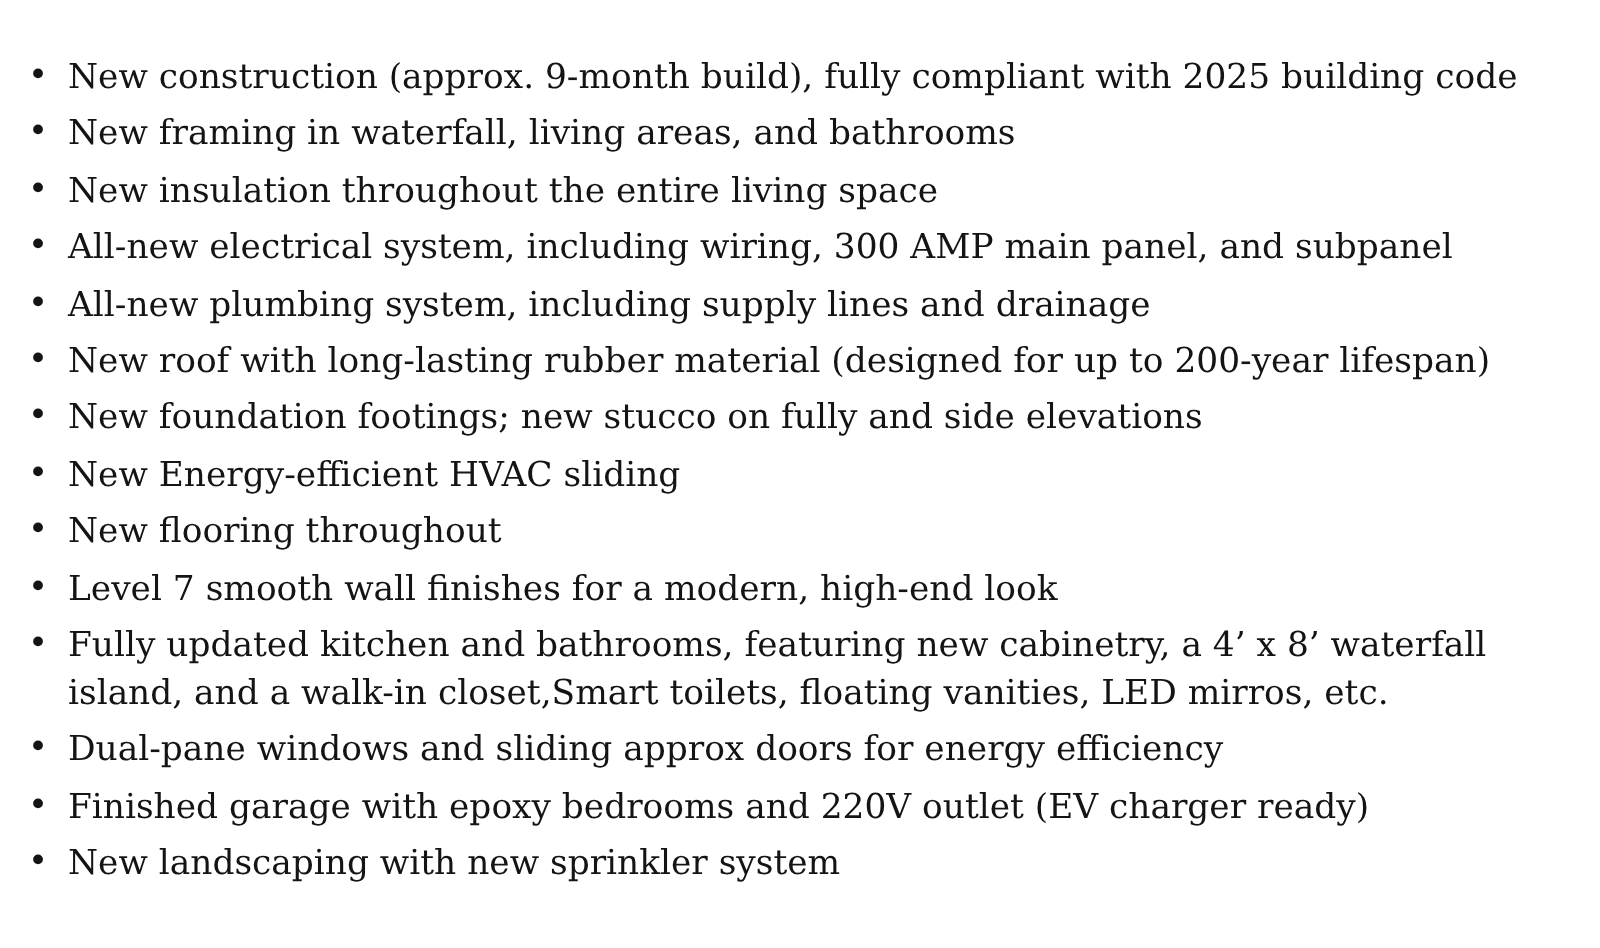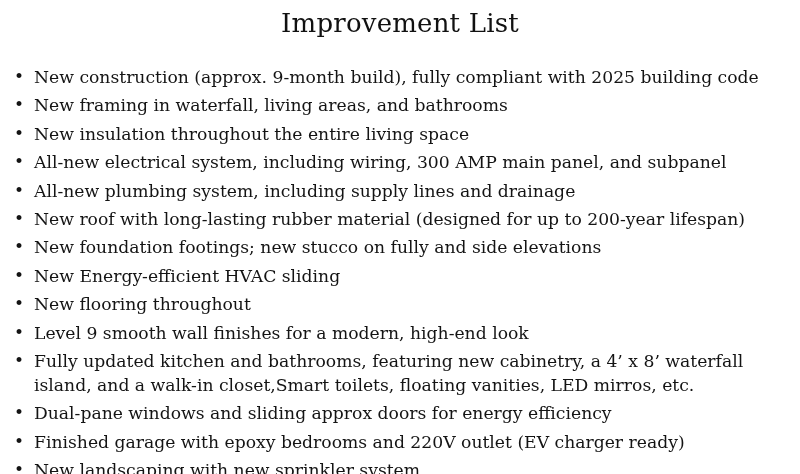--- a/index.html
+++ b/index.html
@@ -57,21 +57,20 @@
     color: #141414;
   }
   .list-item .text {
     display: block;
   }
 </style>
 </head>
 <body>
 
 <div class="page">
-  <h1 class="doc-title">Improvement List</h1>
   <ul class="list">
     <li class="list-item">
       <span class="bullet">•</span>
       <span class="text">New construction (approx. 9-month build), fully compliant with 2025 building code</span>
     </li>
     <li class="list-item">
       <span class="bullet">•</span>
       <span class="text">New framing in waterfall, living areas, and bathrooms</span>
     </li>
     <li class="list-item">
@@ -97,21 +96,21 @@
     <li class="list-item">
       <span class="bullet">•</span>
       <span class="text">New Energy-efficient HVAC sliding</span>
     </li>
     <li class="list-item">
       <span class="bullet">•</span>
       <span class="text">New flooring throughout</span>
     </li>
     <li class="list-item">
       <span class="bullet">•</span>
-      <span class="text">Level 9 smooth wall finishes for a modern, high-end look</span>
+      <span class="text">Level 7 smooth wall finishes for a modern, high-end look</span>
     </li>
     <li class="list-item">
       <span class="bullet">•</span>
       <span class="text">Fully updated kitchen and bathrooms, featuring new cabinetry, a 4’ x 8’ waterfall island, and a walk-in closet,Smart toilets, floating vanities, LED mirros, etc.</span>
     </li>
     <li class="list-item">
       <span class="bullet">•</span>
       <span class="text">Dual-pane windows and sliding approx doors for energy efficiency</span>
     </li>
     <li class="list-item">

